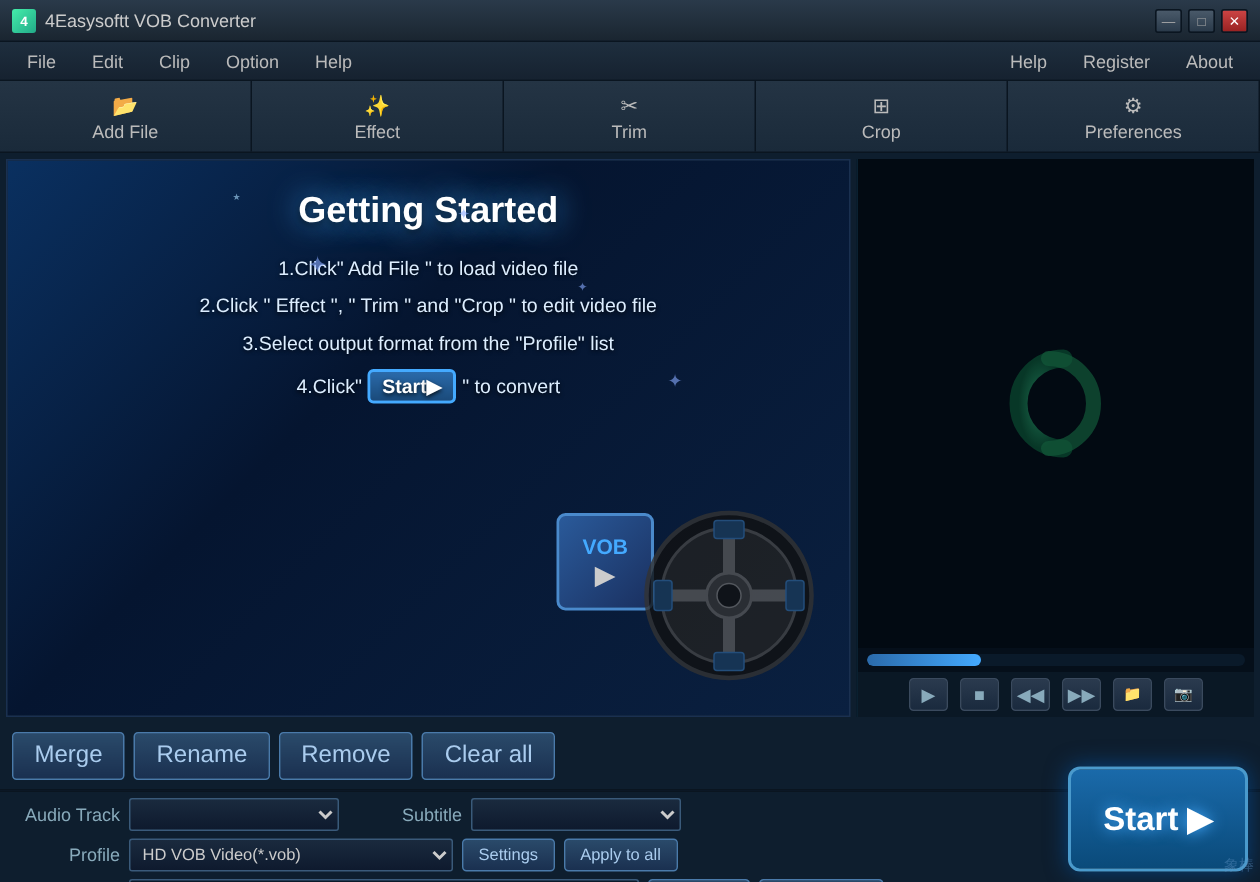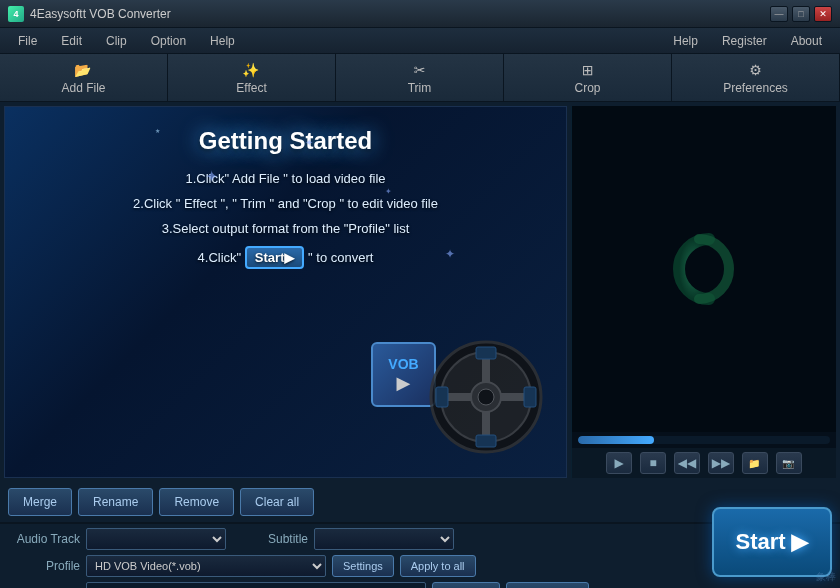--- a/index.html
+++ b/index.html
@@ -262,21 +262,21 @@
       background: #0e1e2e;
       align-items: center;
     }
     .action-btn {
       padding: 6px 14px;
       background: linear-gradient(to bottom, #2a4a6a, #1a3050);
       border: 1px solid #4a7aaa;
       border-radius: 3px;
       color: #aaccee;
       cursor: pointer;
-      font-size: 12px;
+      font-size: 16px;
       transition: all 0.1s;
     }
 
     
     #form-area {
       background: #0e1e2e;
       padding: 4px 8px;
       border-top: 1px solid #0a1520;
     }
     .form-row {
@@ -505,21 +505,21 @@
       </select>
       <span style="width:20px;"></span>
       <span class="form-label" style="width:50px; text-align:right;">Subtitle</span>
       <select class="form-select" style="width:140px;">
         <option></option>
       </select>
     </div>
 
     <div class="form-row">
       <span class="form-label">Profile</span>
-      <select class="form-select" style="width:240px;">
+      <select class="form-select" style="width:216px;">
         <option>HD VOB Video(*.vob)</option>
       </select>
       <button class="form-btn">Settings</button>
       <button class="form-btn">Apply to all</button>
     </div>
 
     <div class="form-row">
       <span class="form-label">Destination</span>
       <input type="text" class="form-input" style="width: 340px;" value="C:\Users\pc\Documents\4Easysoft Studio\Output">
       <button class="form-btn">Browse...</button>

